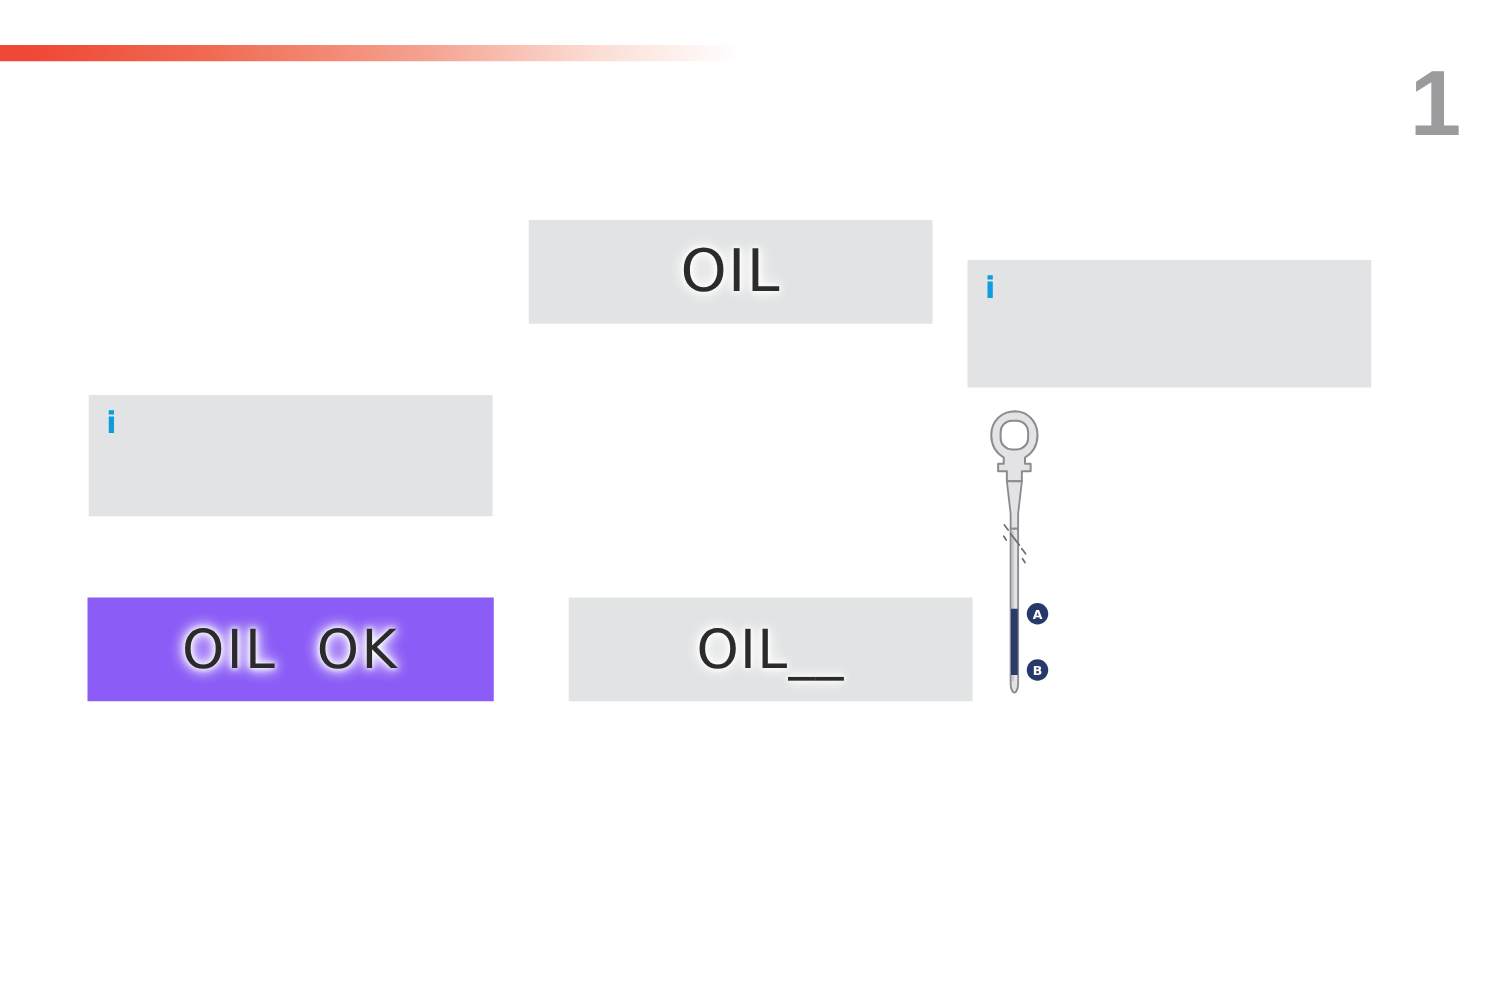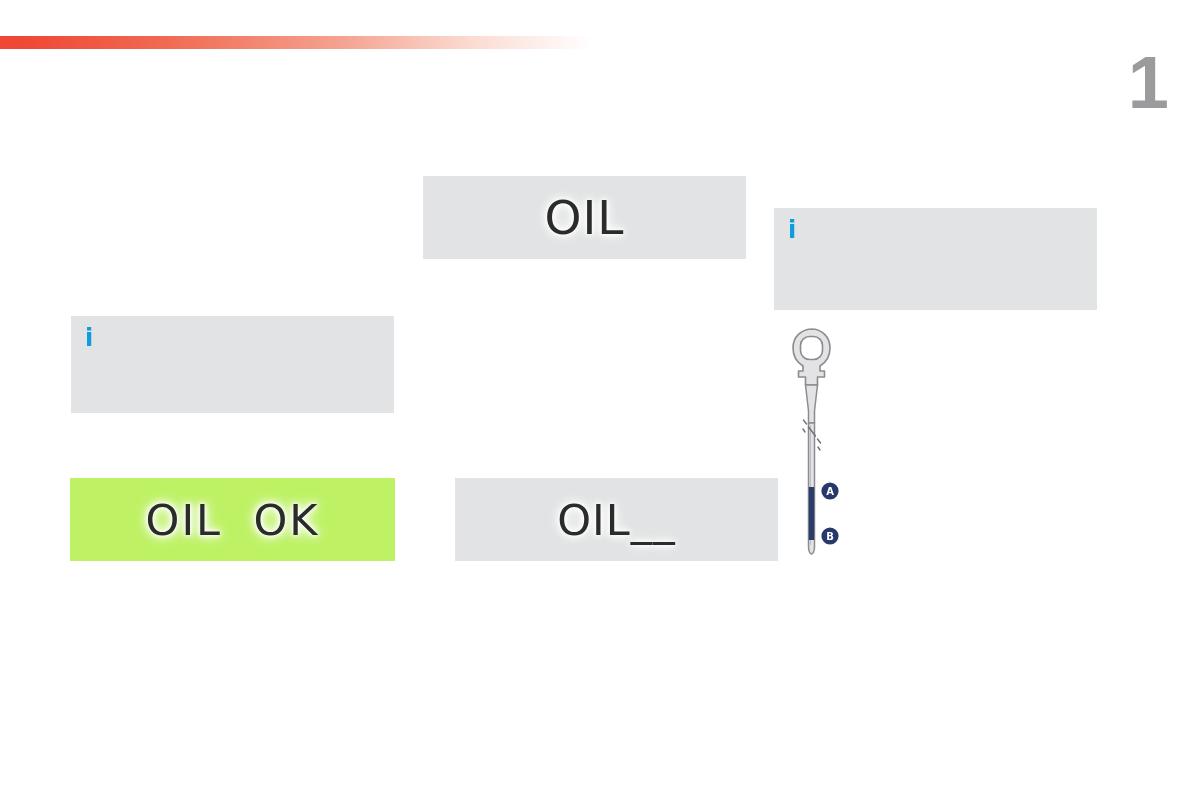--- a/index.html
+++ b/index.html
@@ -109,21 +109,21 @@
 <body>
 
 <div class="header-rule" id="header-rule" style="background: linear-gradient(to right, rgb(239, 72, 54) 0%, rgb(239, 72, 54) 4%, rgb(240, 106, 82) 28%, rgb(245, 163, 145) 58%, rgb(251, 220, 211) 80%, rgb(255, 255, 255) 100%);"></div>
 
 <div class="page-number" style="color: rgb(155, 155, 158);">1</div>
 
 <div class="lcd-panel" id="panel-oil" style="background: rgb(225, 227, 228);">
   <span class="lcd-text">OIL</span>
 </div>
 
-<div class="lcd-panel" id="panel-oil-ok" style="background: #bef264;">
+<div class="lcd-panel" id="panel-oil-ok" style="background: #8b5cf6;">
   <span class="lcd-text">OIL  OK</span>
 </div>
 
 <div class="lcd-panel" id="panel-oil-low" style="background: rgb(225, 227, 228);">
   <span class="lcd-text">OIL__</span>
 </div>
 
 <div class="info-box" id="info-left" style="background: rgb(225, 227, 228);">
   <span class="info-icon" style="color: rgb(14, 156, 221);">i</span>
   <div class="info-body"></div>

